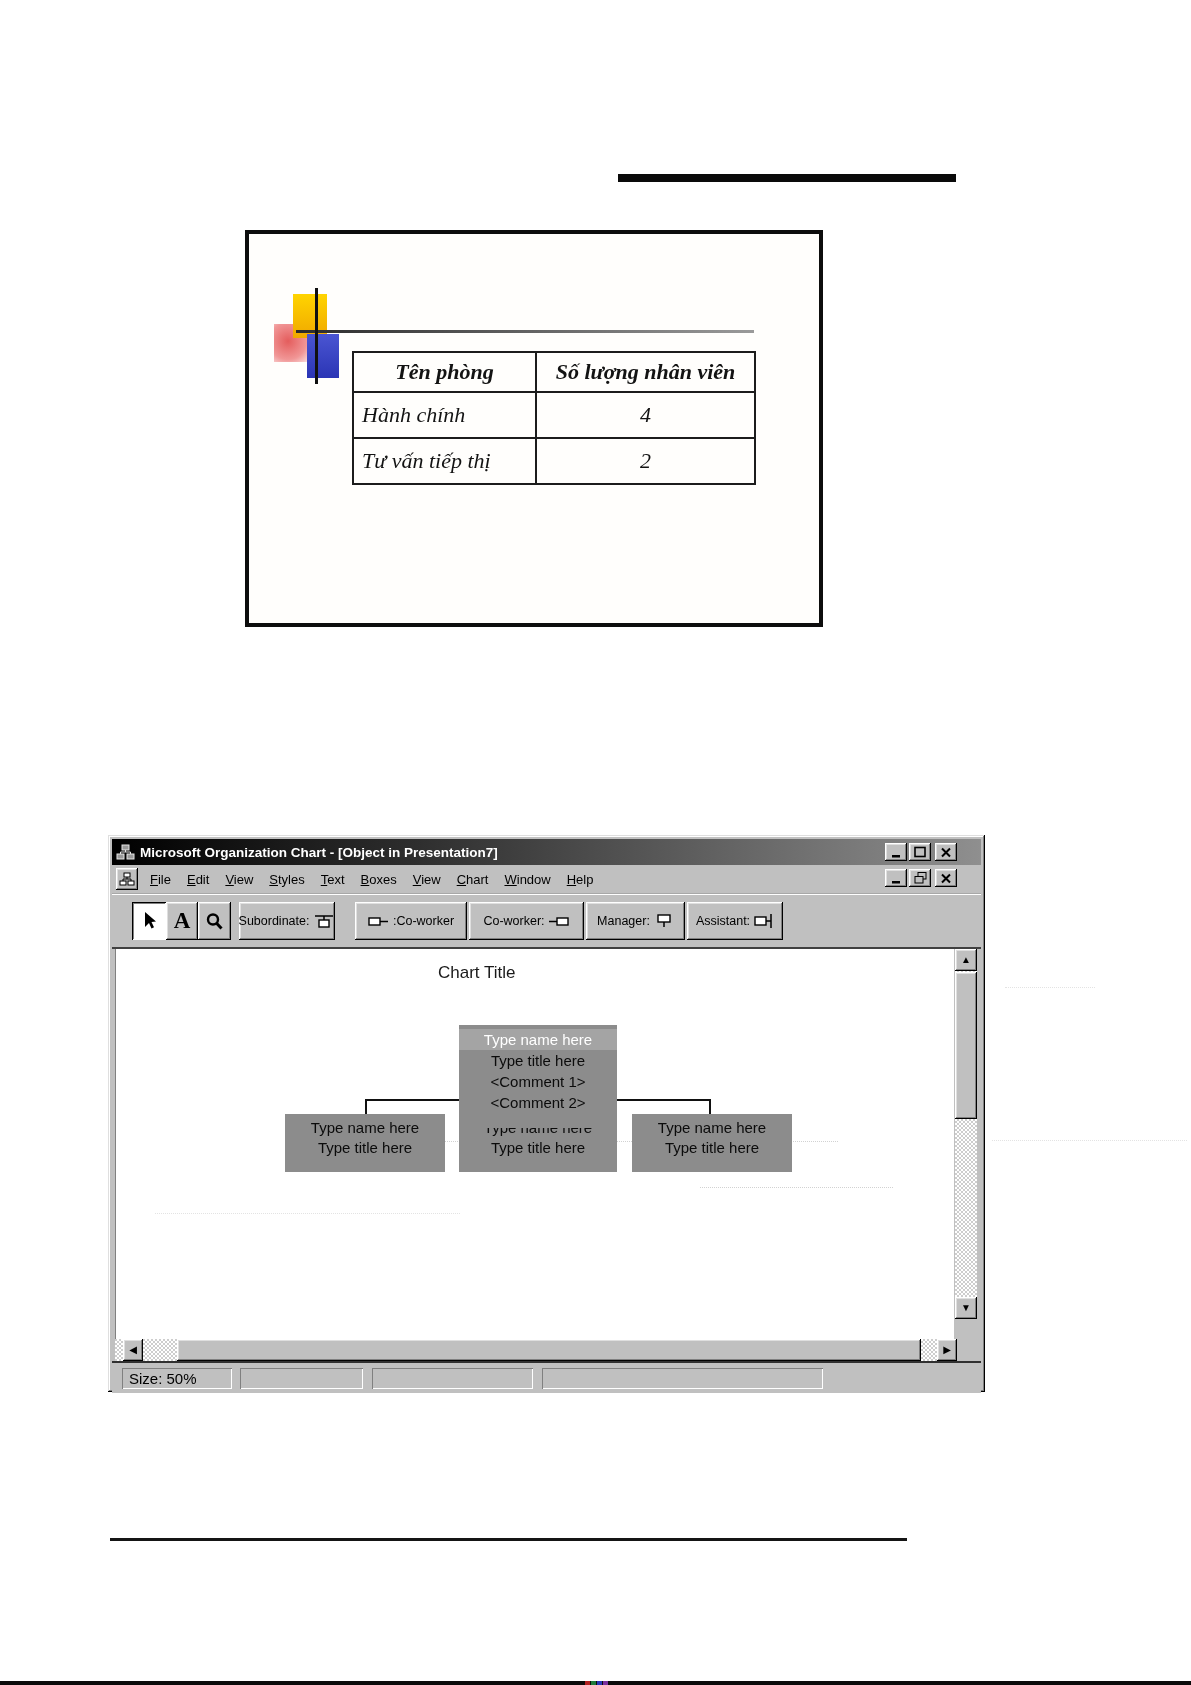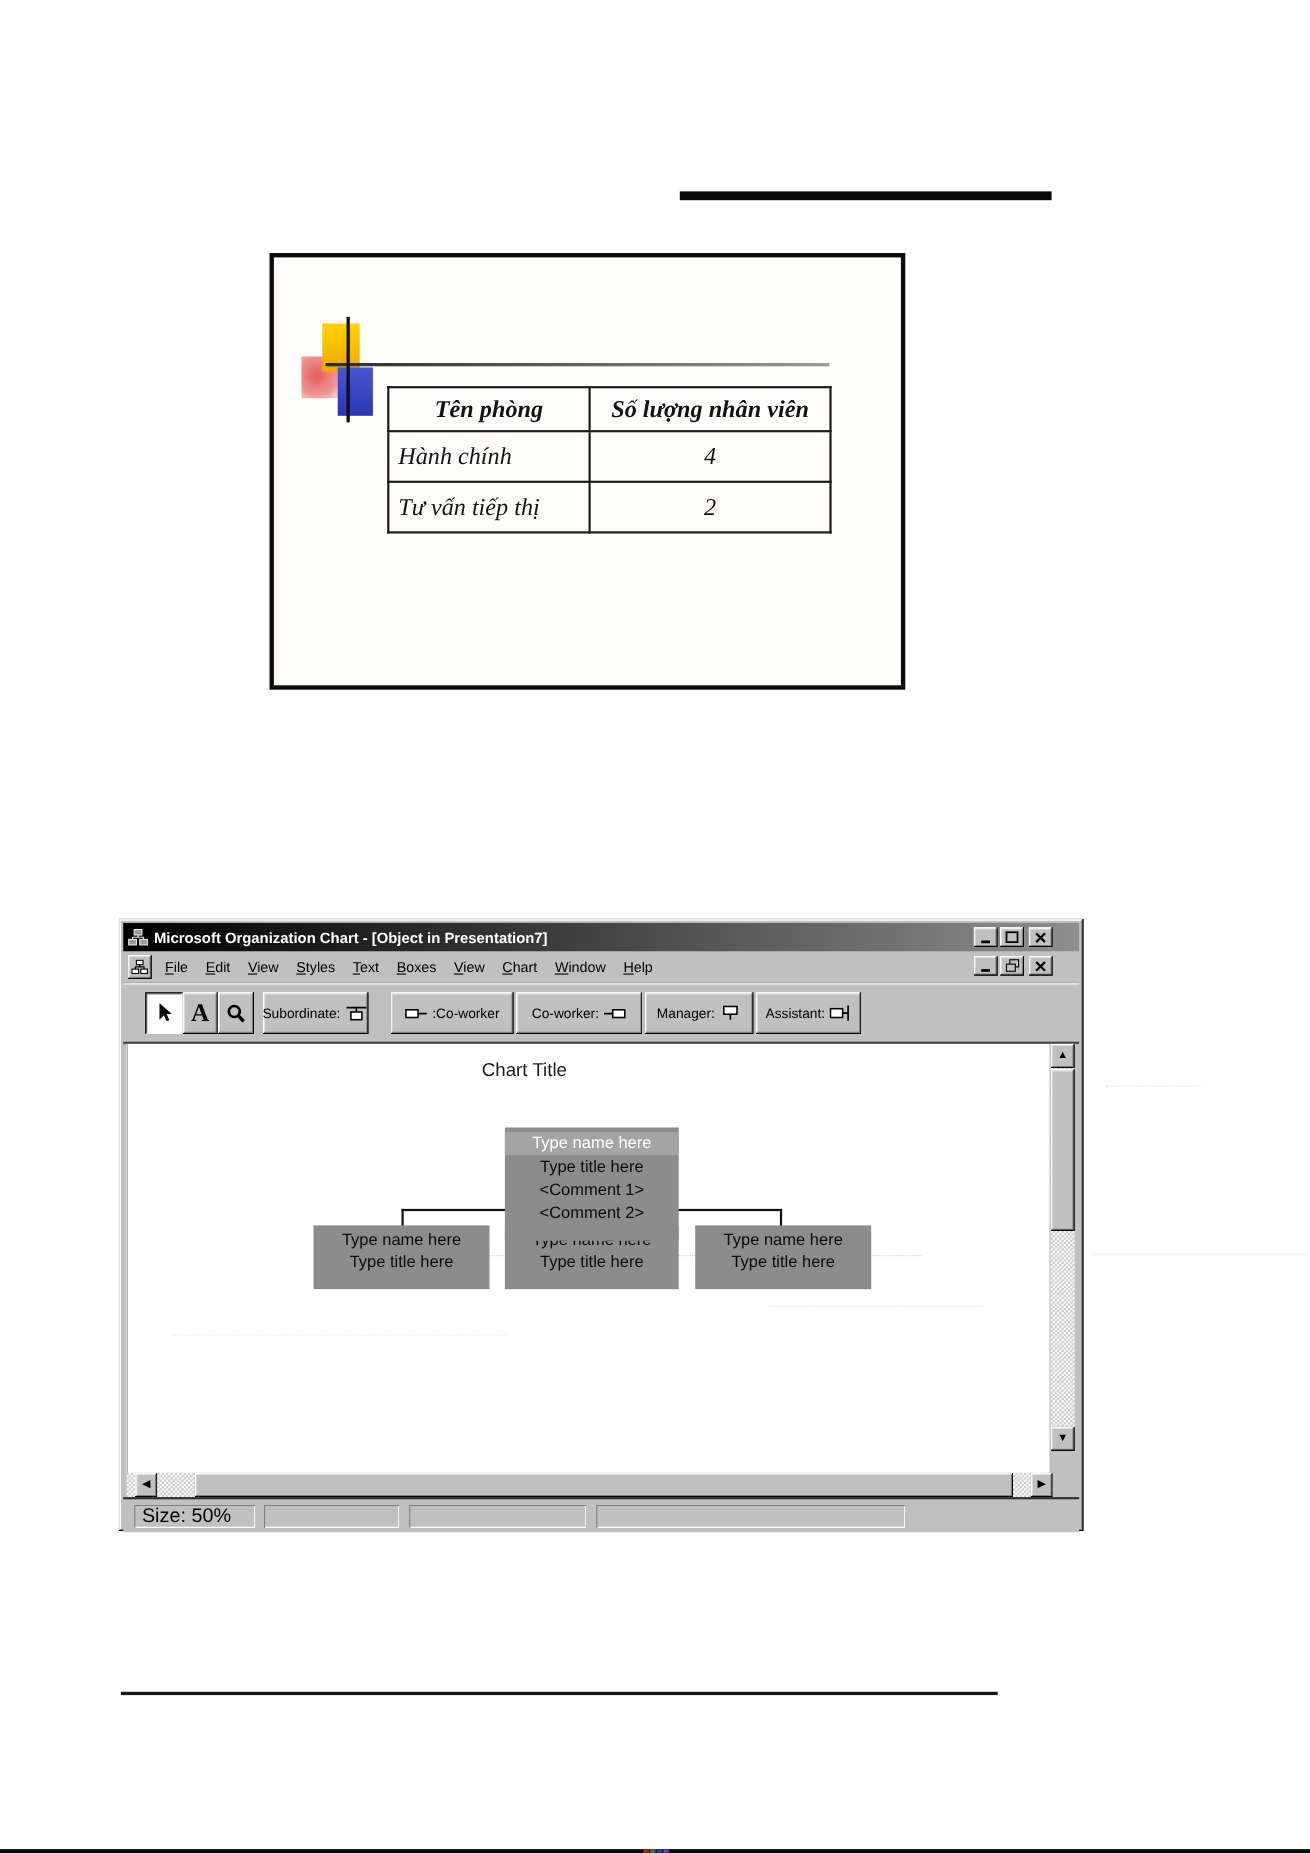--- a/index.html
+++ b/index.html
@@ -88,21 +88,21 @@
       background-size:4px 4px;background-position:0 0,2px 2px;}
   .vscroll{position:absolute;left:840px;top:0;width:22px;height:370px;}
   .hscroll{position:absolute;left:0;top:390px;width:842px;height:22px;}
   .sbtn{position:absolute;display:flex;align-items:center;justify-content:center;font-size:9px;color:#000;}
   .arrow-glyph{font-size:10px;line-height:1;}
   .corner{position:absolute;left:842px;top:390px;width:23px;height:22px;background:#c0c0c0;}
 
   .statusbar{position:relative;height:30px;background:#c0c0c0;border-top:2px solid #303030;}
   .spanel{position:absolute;top:5px;height:21px;background:#c0c0c0;
           box-shadow:inset 1px 1px 0 #808080, inset -1px -1px 0 #ffffff;
-          font-size:18px;color:#000;display:flex;align-items:center;padding-left:7px;box-sizing:border-box;}
+          font-size:15px;color:#000;display:flex;align-items:center;padding-left:7px;box-sizing:border-box;}
   svg{display:block;}
 </style>
 </head>
 <body>
 
 <div class="page">
 
   <div class="top-rule"></div>
 
   <div class="slide">

